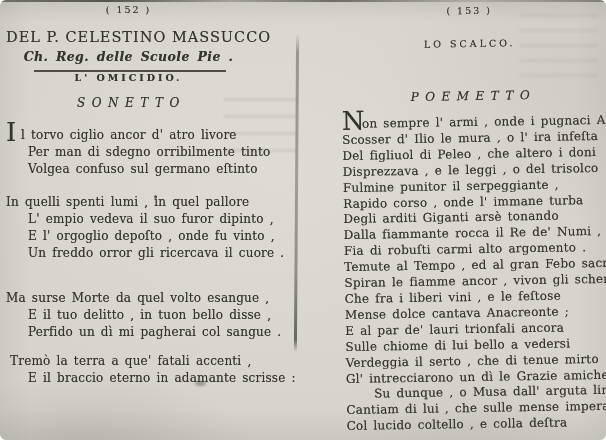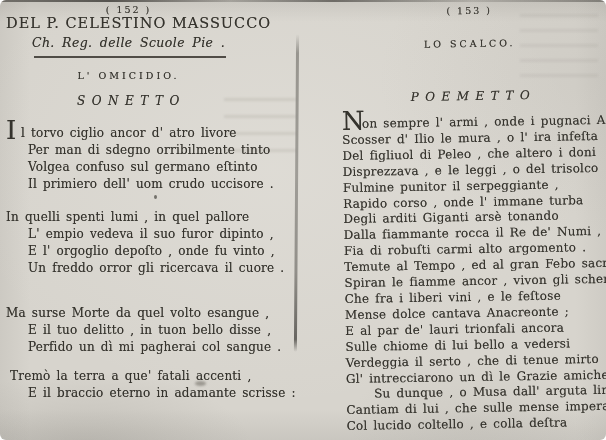--- a/index.html
+++ b/index.html
@@ -42,25 +42,25 @@
   .speck1{position:absolute;left:154px;top:195px;width:3px;height:4px;border-radius:50%;
     background:rgba(60,57,50,.65);filter:blur(.3px);}
   .speck2{position:absolute;left:195px;top:381px;width:11px;height:5px;border-radius:50%;
     background:rgba(70,66,58,.4);filter:blur(1px);}
 
   .page{position:absolute;top:2px;}
   .page-left{left:6px;width:245px;}
   .page-right{left:340px;width:258px;transform:rotate(-0.9deg);transform-origin:50% 0;}
 
   .pagenum{text-align:center;font-size:9.5px;letter-spacing:2px;margin-top:2px;color:#3b3933;}
-  .author-title{text-align:center;font-size:14.5px;letter-spacing:1px;margin-top:0;white-space:nowrap;}
-  .author-sub{text-align:center;font-style:italic;font-size:12.5px;letter-spacing:.4px;word-spacing:3px;margin-top:4px;}
+  .author-title{text-align:center;font-size:14.5px;letter-spacing:1px;margin-top:14px;white-space:nowrap;}
+  .author-sub{text-align:center;font-style:italic;font-size:12.5px;letter-spacing:.4px;word-spacing:3px;margin-top:4px;font-weight:bold;}
   .rule{width:192px;border:0;border-top:2px solid rgba(55,52,46,.85);margin:6px auto 0 28px;}
   .section{text-align:center;font-size:9.5px;letter-spacing:3px;white-space:nowrap;}
-  .page-left .section{margin-top:12px;}
+  .page-left .section{font-weight:bold;}
   .page-right .pagenum{margin-top:3px;}
   .page-right .section{margin-top:22px;}
   .form{text-align:center;font-style:italic;font-size:12px;letter-spacing:6.5px;padding-left:6px;white-space:nowrap;}
   .page-left .form{margin-top:13px;}
   .page-right .form{margin-top:40px;}
 
   .line{font-size:12px;line-height:17px;white-space:nowrap;word-spacing:2px;letter-spacing:.2px;}
   .page-right .line{font-size:12px;line-height:15.9px;}
   .stanza.s1{margin-top:17px;}
   .stanza.s2{margin-top:16px;}
@@ -93,21 +93,20 @@
     <hr class="rule">
     <div class="section">L' OMICIDIO.</div>
     <div class="form">SONETTO</div>
 
     <div class="stanza s1">
       <div class="line first">
         <span class="dropcap">I</span><span>l torvo ciglio ancor d' atro livore</span>
       </div>
       <div class="line ind">Per man di sdegno orribilmente tinto</div>
       <div class="line ind">Volgea confuso sul germano eſtinto</div>
-      <div class="line ind">Il primiero dell' uom crudo uccisore .</div>
     </div>
 
     <div class="stanza s2">
       <div class="line">In quelli spenti lumi , in quel pallore</div>
       <div class="line ind">L' empio vedeva il suo furor dipinto ,</div>
       <div class="line ind">E l' orgoglio depoſto , onde fu vinto ,</div>
       <div class="line ind">Un freddo orror gli ricercava il cuore .</div>
     </div>
 
     <div class="stanza s3">

